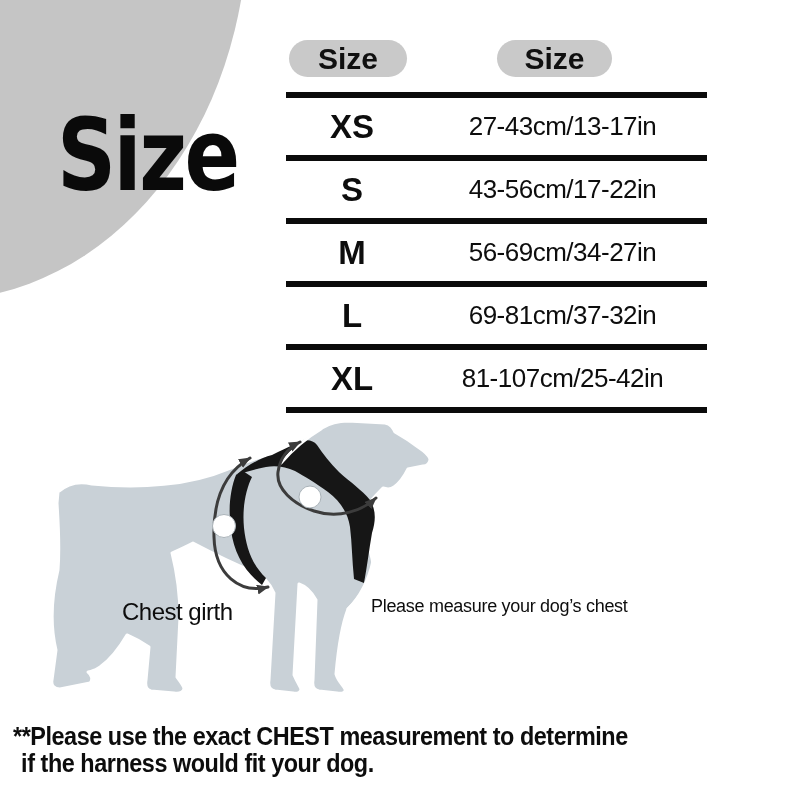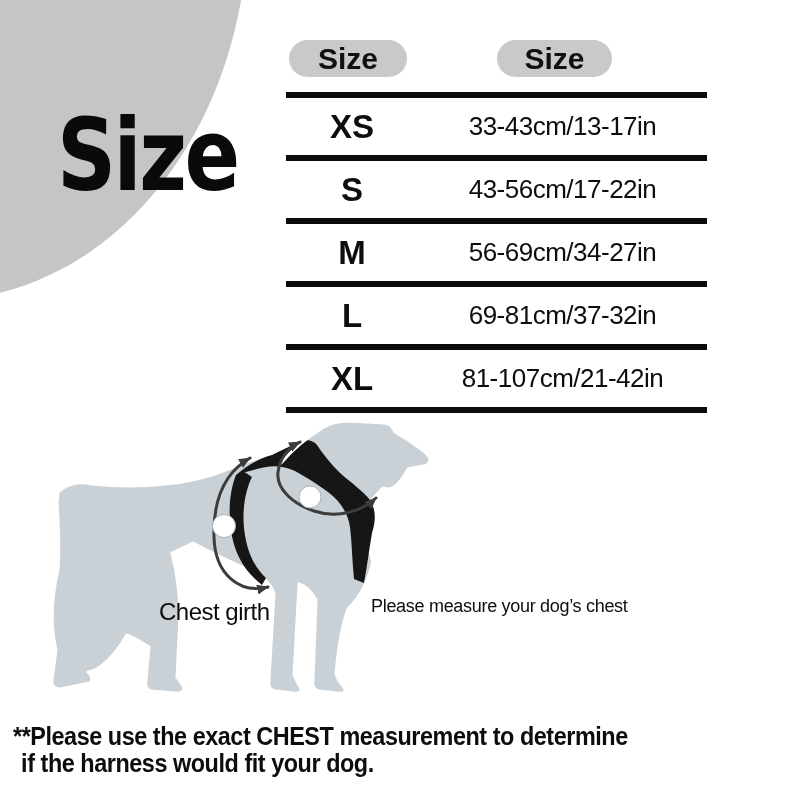--- a/index.html
+++ b/index.html
@@ -47,21 +47,21 @@
   
   .dog-svg{position:absolute; left:0; top:395px;}
   .dog-body{fill:var(--dog-body); stroke:#ffffff; stroke-width:3; stroke-linejoin:round;}
   .harness{fill:var(--harness); stroke:none;}
   .outline-restroke{fill:none; stroke:#ffffff; stroke-width:3; stroke-linecap:round;}
   .measure-arrow{fill:none; stroke:var(--arrow); stroke-width:3; stroke-linecap:round;}
   .tape-ring{fill:#ffffff; stroke:#aab3b9; stroke-width:1;}
   .leg-highlight{fill:#ffffff;}
   .chest-girth-label{
     position:absolute; left:122px; top:598px;
-    font-size:24px; letter-spacing:-0.5px; white-space:nowrap;margin-left:37px;
+    font-size:24px; letter-spacing:-0.5px; white-space:nowrap;
   }
   .measure-note{
     position:absolute; left:371px; top:594px;
     font-size:18px; line-height:25px; letter-spacing:-0.3px; white-space:nowrap;
   }
   .footnote{
     position:absolute; left:13px; top:723px;
     font-size:26px; line-height:27px; font-weight:bold; letter-spacing:-0.5px;
     transform:scaleX(0.9); transform-origin:left top; white-space:nowrap;
   }
@@ -77,37 +77,37 @@
   <div class="big-title">Size</div>
 
   <div class="size-table">
     <div class="table-header">
       <div class="pill pill-size">Size</div>
       <div class="pill pill-chest">Size</div>
     </div>
     <div class="table-body">
         <div class="trow">
           <div class="cell size-cell">XS</div>
-          <div class="cell chest-cell">33-43cm/13-17in</div>
+          <div class="cell chest-cell">27-43cm/13-17in</div>
         </div>
         <div class="trow">
           <div class="cell size-cell">S</div>
           <div class="cell chest-cell">43-56cm/17-22in</div>
         </div>
         <div class="trow">
           <div class="cell size-cell">M</div>
           <div class="cell chest-cell">56-69cm/34-27in</div>
         </div>
         <div class="trow">
           <div class="cell size-cell">L</div>
           <div class="cell chest-cell">69-81cm/37-32in</div>
         </div>
         <div class="trow">
           <div class="cell size-cell">XL</div>
-          <div class="cell chest-cell">81-107cm/21-42in</div>
+          <div class="cell chest-cell">81-107cm/25-42in</div>
         </div>
       </div>
   </div>
 
   <svg class="dog-svg" width="470" height="310" viewBox="0 0 470 310" aria-hidden="true">
 
     <path class="dog-body" d="
       M 58,97
       C 68,88 80,86 92,89
       C 140,94 190,90 228,74

